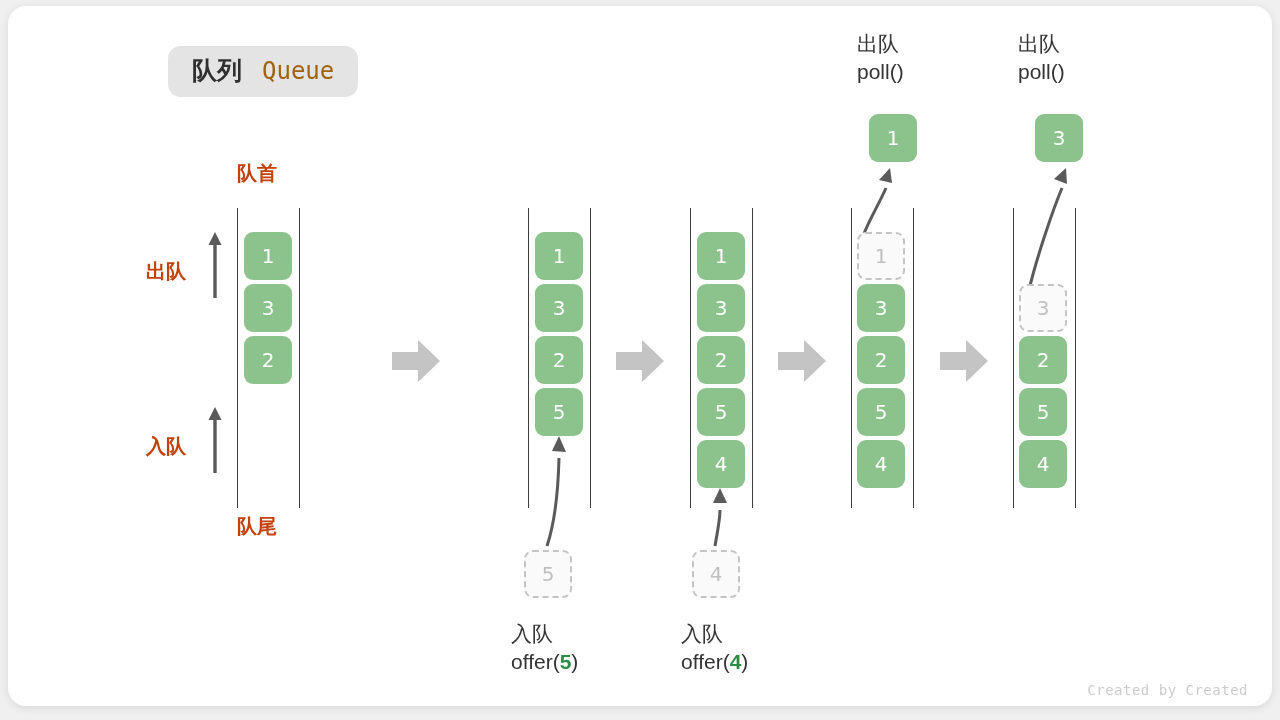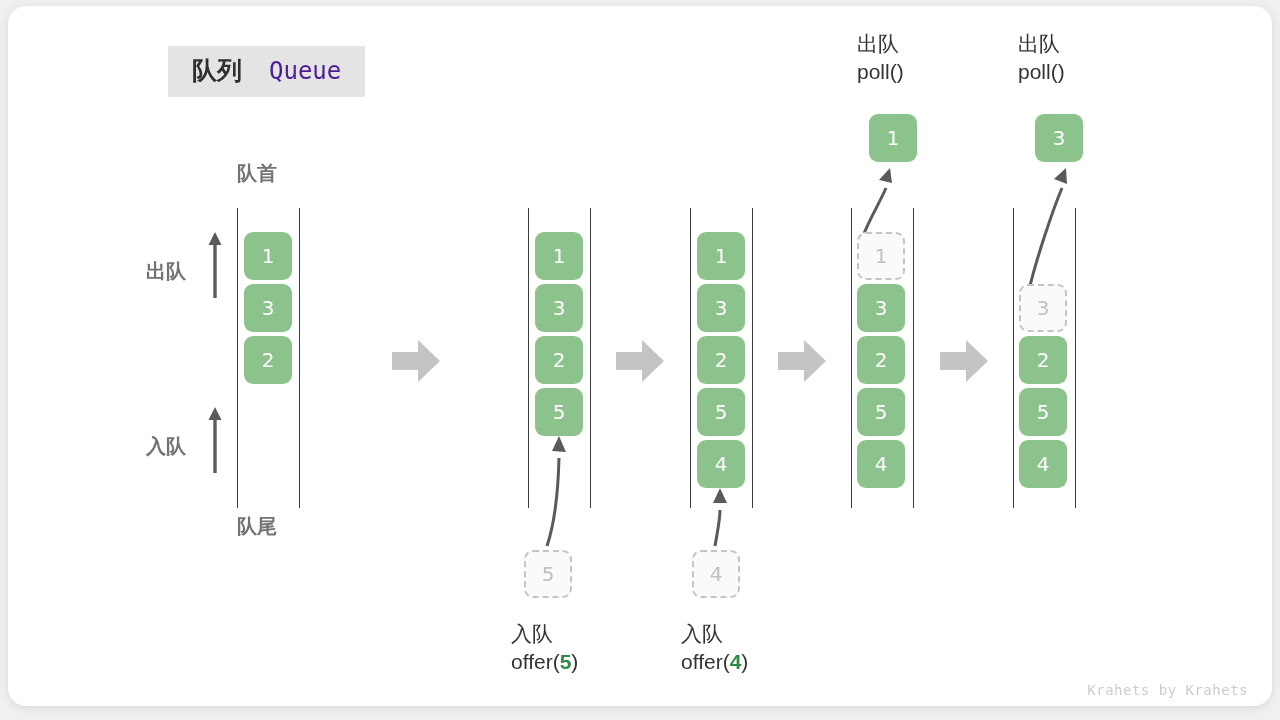--- a/index.html
+++ b/index.html
@@ -21,37 +21,37 @@
     background: #ffffff;
     border-radius: 18px;
     box-shadow: 0 2px 10px rgba(0,0,0,0.10);
   }
   .abs { position: absolute; }
 
   
   .title-badge {
     left: 168px; top: 46px;
     background: #e4e4e4;
-    border-radius: 1px;
+    border-radius: 13px;
     padding: 12px 24px 14px 24px;
-    display: flex; align-items: baseline; gap: 27px;
+    display: flex; align-items: baseline; gap: 20px;
     line-height: 1;
   }
   .title-cn {
     font-size: 25px; font-weight: bold; color: #2f2f2f;
     font-family: "Liberation Sans", "DejaVu Sans", sans-serif;
   }
   .title-en {
-    font-size: 24px; color: #4c1d95;
+    font-size: 24px; color: #a16207;
     font-family: "DejaVu Sans Mono", "Liberation Mono", monospace;
   }
 
   
   .lbl-bold {
-    font-size: 20px; font-weight: bold; color: #737373;
+    font-size: 20px; font-weight: bold; color: #c2410c;
     white-space: nowrap;
   }
   .op-label { white-space: nowrap; line-height: 1.33; }
   .op-cn {
     font-size: 21px; color: #333333;
     font-family: "Liberation Sans", "DejaVu Sans", sans-serif;
   }
   .op-code {
     font-size: 21px; color: #333333;
     font-family: Liberation Sans, sans-serif;
@@ -219,14 +219,14 @@
   </svg>
 
   <div class="abs rail" style="left:1013px; top:208px; height:300px;"></div>
   <div class="abs rail" style="left:1075px; top:208px; height:300px;"></div>
 
   <div class="abs cell ghost" style="left:1019px; top:284px;">3</div>
   <div class="abs cell" style="left:1019px; top:336px;">2</div>
   <div class="abs cell" style="left:1019px; top:388px;">5</div>
   <div class="abs cell" style="left:1019px; top:440px;">4</div>
 
-  <div class="abs footer">Krahets by Krahets</div>
+  <div class="abs footer">Created by Created</div>
 </div>
 
 </body></html>

